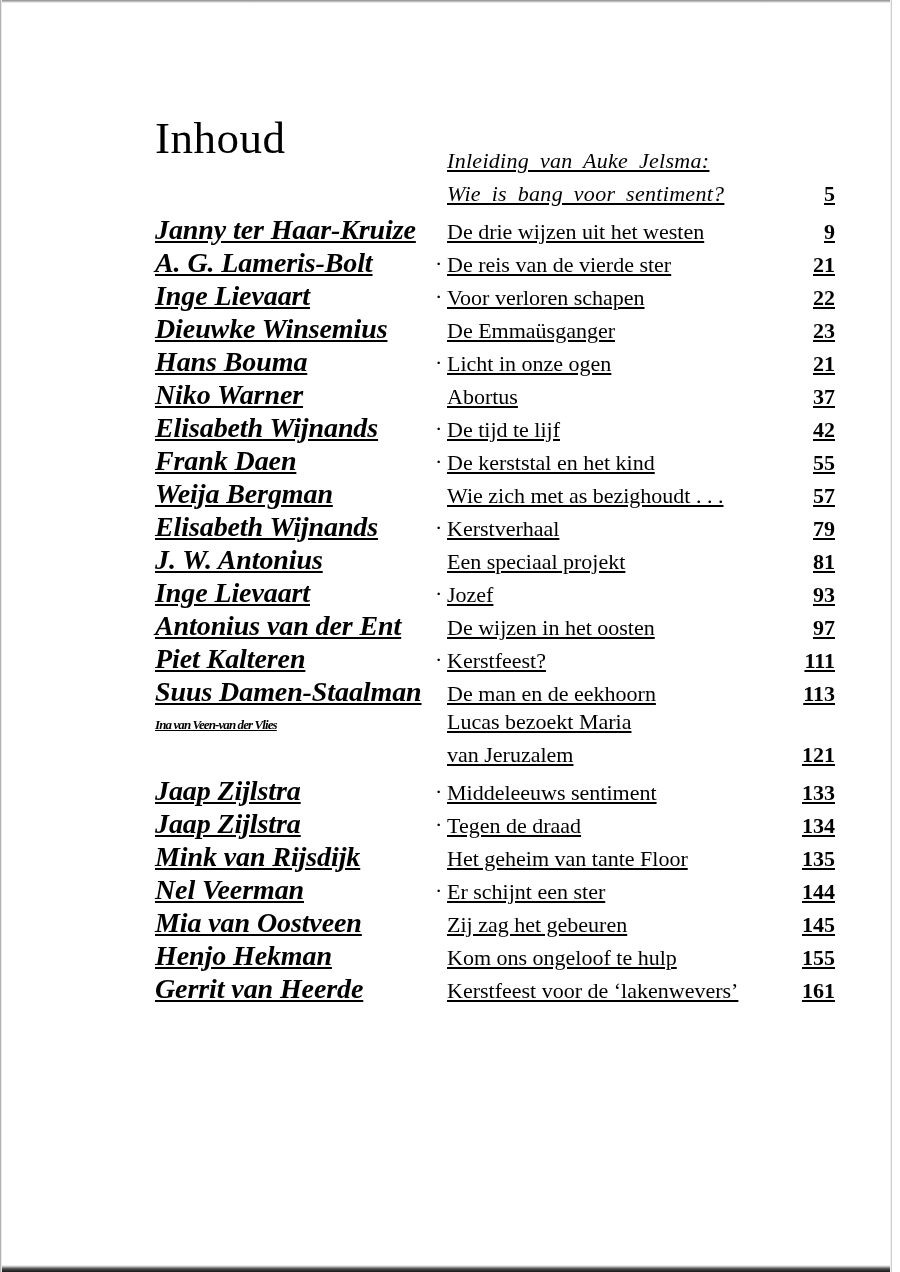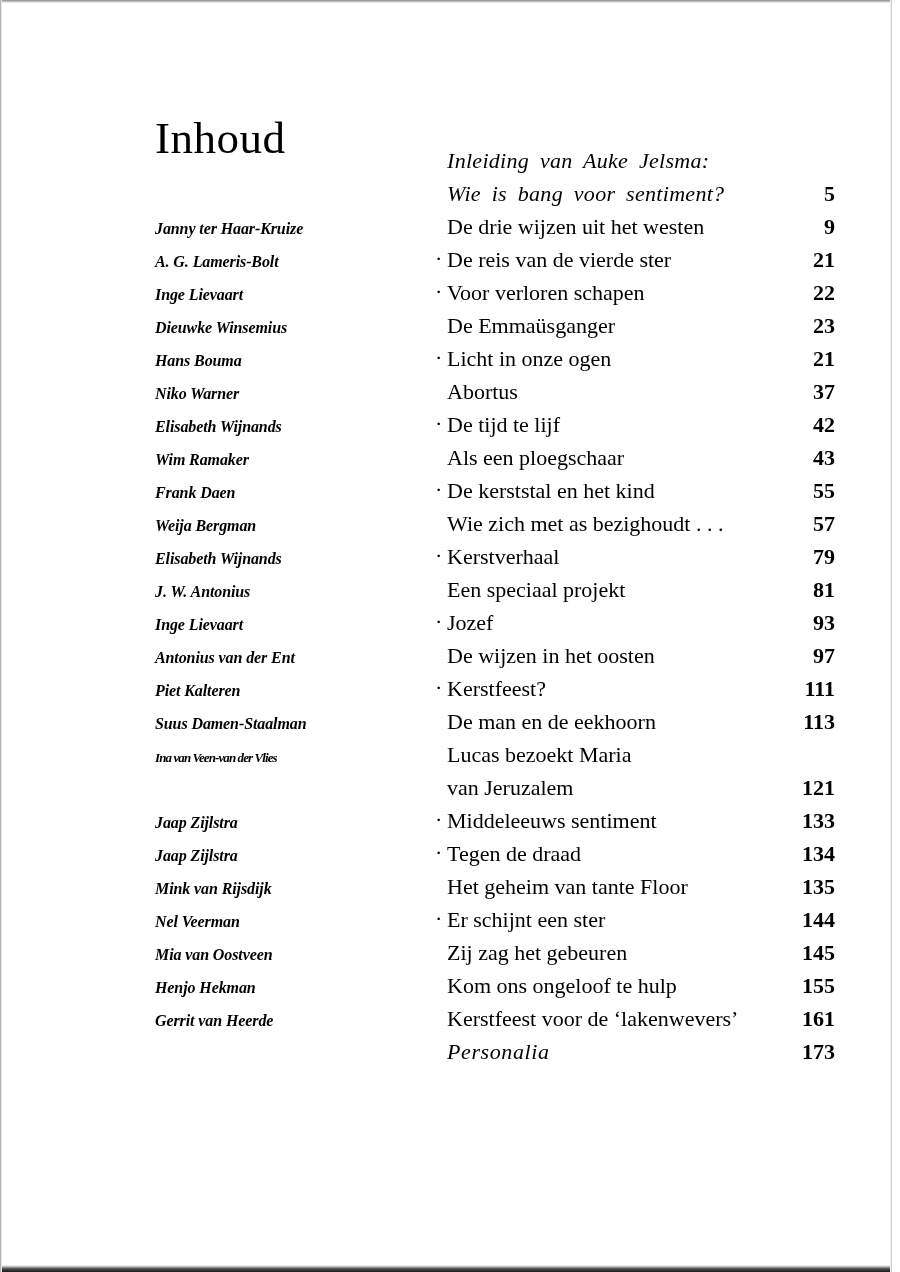--- a/index.html
+++ b/index.html
@@ -52,34 +52,35 @@
     font-weight: 400;
     letter-spacing: 0.5px;
     line-height: 1;
   }
 
   .toc {
     position: absolute;
     left: 155px;
     top: 148px;
     width: 680px;
+    text-decoration: underline;
   }
 
   .toc-row {
     display: flex;
     align-items: baseline;
     height: 33px;
   }
 
   .col-author {
     width: 280px;
     flex: 0 0 280px;
     font-style: italic;
     font-weight: 700;
-    font-size: 16px;
+    font-size: 28px;
     white-space: nowrap;
     letter-spacing: -0.1px;
   }
 
   
   .col-author.tight {
     letter-spacing: -0.9px;
     font-size: 13px;
   }
 
@@ -170,25 +171,20 @@
         <div class="col-author">Niko Warner</div>
         <div class="col-title"><span>Abortus</span></div>
         <div class="col-page">37</div>
       </div>
       <div class="toc-row">
         <div class="col-author">Elisabeth Wijnands</div>
         <div class="col-title"><span class="marker">·</span><span>De tijd te lijf</span></div>
         <div class="col-page">42</div>
       </div>
       <div class="toc-row">
-        <div class="col-author">Wim Ramaker</div>
-        <div class="col-title"><span>Als een ploegschaar</span></div>
-        <div class="col-page">43</div>
-      </div>
-      <div class="toc-row">
         <div class="col-author">Frank Daen</div>
         <div class="col-title"><span class="marker">·</span><span>De kerststal en het kind</span></div>
         <div class="col-page">55</div>
       </div>
       <div class="toc-row">
         <div class="col-author">Weija Bergman</div>
         <div class="col-title"><span>Wie zich met as bezighoudt . . .</span></div>
         <div class="col-page">57</div>
       </div>
       <div class="toc-row">
@@ -259,20 +255,15 @@
       <div class="toc-row">
         <div class="col-author">Henjo Hekman</div>
         <div class="col-title"><span>Kom ons ongeloof te hulp</span></div>
         <div class="col-page">155</div>
       </div>
       <div class="toc-row">
         <div class="col-author">Gerrit van Heerde</div>
         <div class="col-title"><span>Kerstfeest voor de ‘lakenwevers’</span></div>
         <div class="col-page">161</div>
       </div>
-      <div class="toc-row">
-        <div class="col-author"></div>
-        <div class="col-title italic"><span>Personalia</span></div>
-        <div class="col-page">173</div>
-      </div>
     </div>
 
 </div>
 
 </body></html>

